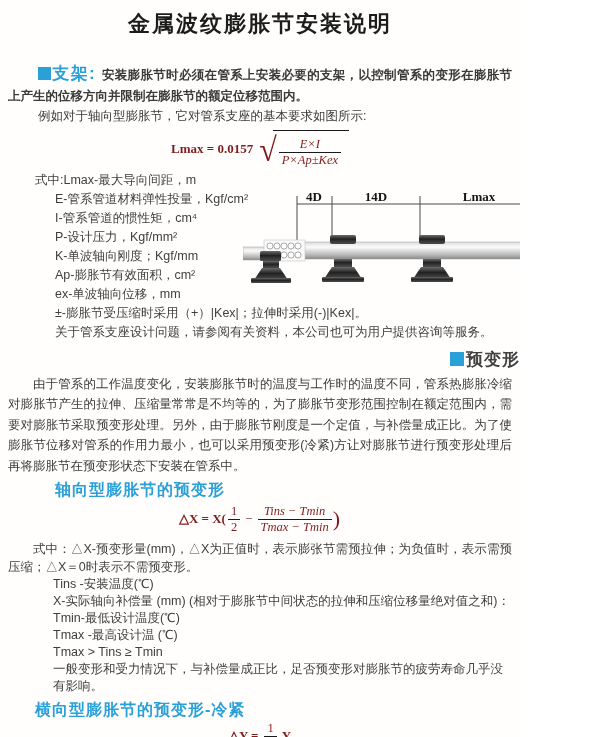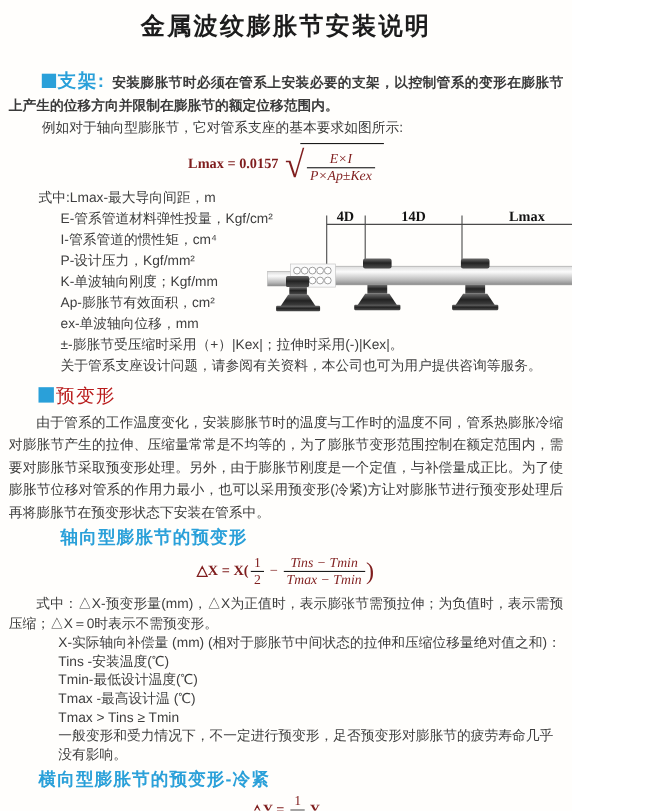--- a/index.html
+++ b/index.html
@@ -39,21 +39,21 @@
   .f-dy{height:28px;margin-top:2px;}
   .f-dy .pre{font-weight:bold;margin-right:6px;}
   .f-dy .rhs{font-weight:bold;margin-left:5px;}
   
   .defs{margin:0 8px;font-size:12.5px;line-height:19px;}
   .def{margin:0;}
   .def.d0{margin-left:27px;}
   .def.di{margin-left:47px;}
   .def.note{margin-left:47px;}
   
-  .sec-h2{margin:7px 0 0 35px;font-size:17px;line-height:22px;font-weight:normal;color:#b91c1c;letter-spacing:1px;}
+  .sec-h2{margin:7px 0 0 35px;font-size:17px;line-height:22px;font-weight:bold;color:#404040;letter-spacing:1px;text-align:right;}
   .sec-h2 .sq-bullet{margin-right:2px;width:14px;height:14px;}
   .sub-h3{margin:4px 0 0 55px;font-size:16px;line-height:20px;font-weight:bold;color:#2aa0d9;letter-spacing:1px;}
   .sub-h3.lat{margin:5px 0 0 35px;}
   .p-body{margin-top:3px;text-indent:25px;text-align:justify;line-height:20.5px;}
   
   .axl0{margin:4px 8px 0;font-size:12.5px;line-height:18px;text-indent:25px;text-align:justify;}
   .axl{margin:0 8px 0 53px;font-size:12.5px;line-height:17px;}
   .final-line{margin:4px 8px 0 53px;font-size:10px;line-height:17px;}
   
   .diagram{position:absolute;left:243px;top:190px;width:356px;height:100px;}
@@ -181,26 +181,26 @@
     </span>
     <span class="minus">−</span>
     <span class="frac">
       <span class="num">Tins − Tmin</span>
       <span class="den">Tmax − Tmin</span>
     </span>
     <span class="paren">)</span>
   </div>
 
   <p class="axl0">式中：△X-预变形量(mm)，△X为正值时，表示膨张节需预拉伸；为负值时，表示需预压缩；△X＝0时表示不需预变形。</p>
+  <p class="axl">Tins -安装温度(℃)</p>
   <p class="axl">X-实际轴向补偿量 (mm) (相对于膨胀节中间状态的拉伸和压缩位移量绝对值之和)：</p>
-  <p class="axl">Tins -安装温度(℃)</p>
   <p class="axl">Tmin-最低设计温度(℃)</p>
   <p class="axl">Tmax -最高设计温 (℃)</p>
   <p class="axl">Tmax &gt; Tins ≥ Tmin</p>
-  <p class="axl">一般变形和受力情况下，不一定进行预变形，足否预变形对膨胀节的疲劳寿命几乎没有影响。</p>
+  <p class="axl">一般变形和受力情况下，与补偿量成正比，足否预变形对膨胀节的疲劳寿命几乎没有影响。</p>
 
   <h3 class="sub-h3 lat">横向型膨胀节的预变形-冷紧</h3>
 
   <div class="formula f-dy">
     <span class="pre">△Y =</span>
     <span class="frac upright">
       <span class="num">1</span>
       <span class="den">2</span>
     </span>
     <span class="rhs">Y</span>

